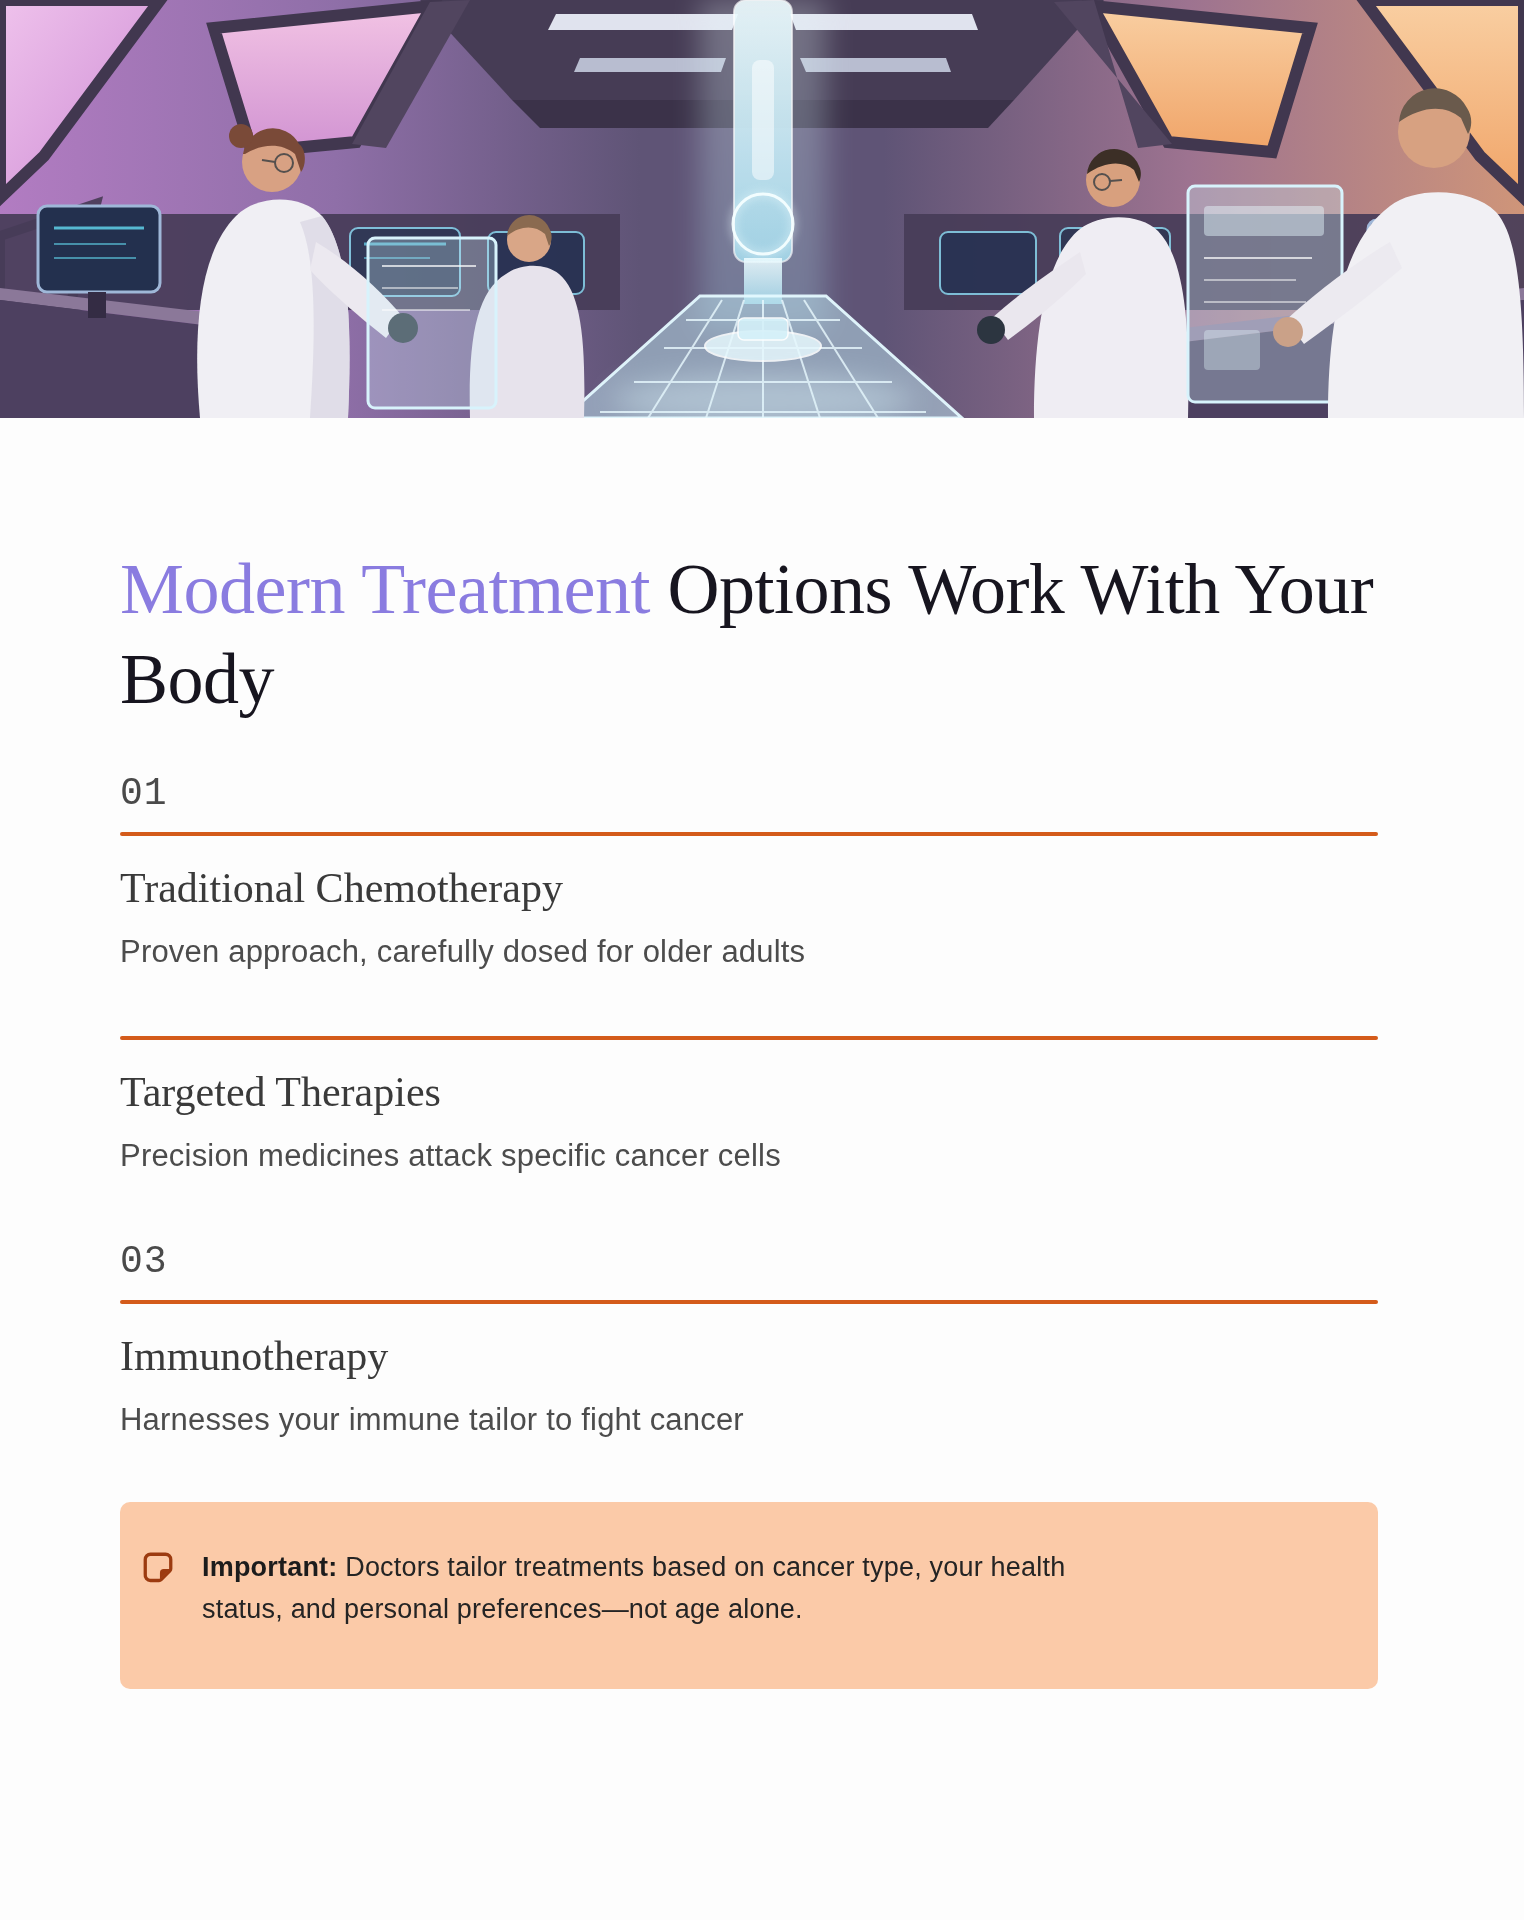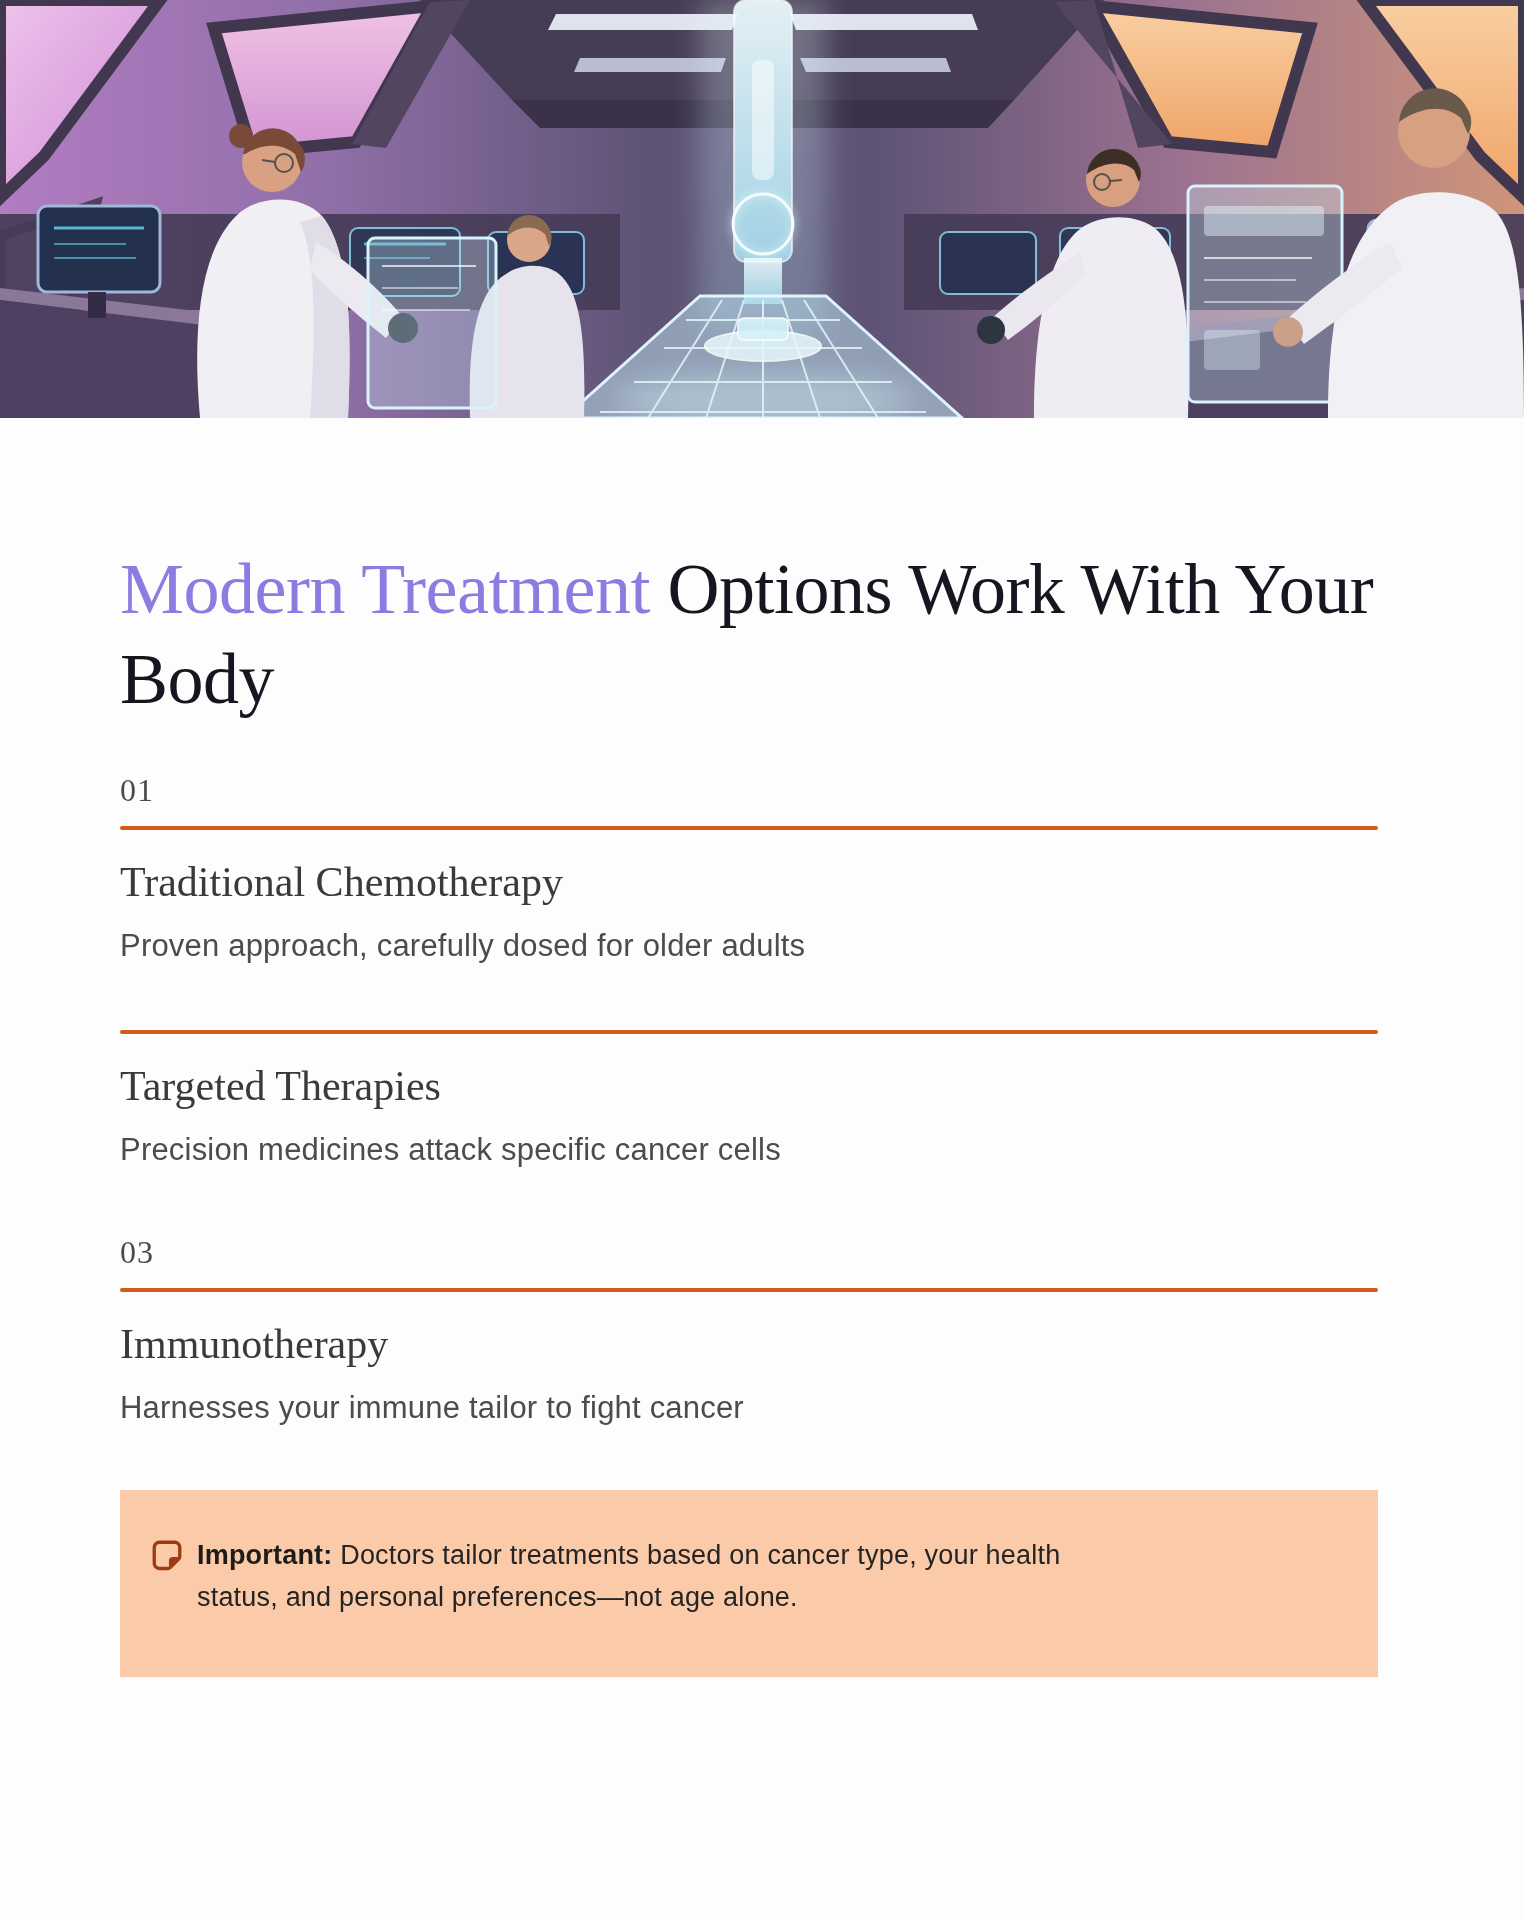--- a/index.html
+++ b/index.html
@@ -29,22 +29,22 @@
     font-weight:400;
     font-size:72px;
     line-height:1.25;
     color:var(--heading-text);
     letter-spacing:-0.5px;
   }
   h1 .highlight{color:var(--accent-purple);}
   .sections{margin-top:48px;}
   .section + .section{margin-top:66px;}
   .section-number{
-    font-family:Liberation Serif, serif;
-    font-size:32px;
+    font-family:Liberation Mono, monospace;
+    font-size:38px;
     color:var(--section-number);
     margin-bottom:17px;
     letter-spacing:1px;
   }
   .divider{height:4px;background:var(--accent-orange);border-radius:2px;}
   .section-title{
     font-family:"Liberation Serif","DejaVu Serif",serif;
     font-weight:400;
     font-size:42px;
     color:var(--section-title);
@@ -53,25 +53,25 @@
   .section-desc{
     font-size:31px;
     color:var(--body-text);
     margin-top:22px;
     letter-spacing:0.2px;
   }
   .callout{
     margin-top:64px;
     width:1258px;
     background:var(--callout-bg);
-    border-radius:0;
-    padding:45px 48px 58px 29px;
+    border-radius:10px;
+    padding:45px 48px 58px 20px;
     display:flex;
     align-items:flex-start;
-    gap:12px;
+    gap:26px;
   }
   .callout-icon{flex:0 0 auto;width:36px;height:36px;color:var(--callout-icon);margin-top:2px;}
   .callout-icon svg{display:block;width:36px;height:36px;}
   .callout-body{
     font-size:27px;
     line-height:1.55;
     color:#242424;
     max-width:910px;
     letter-spacing:0.2px;
   }

